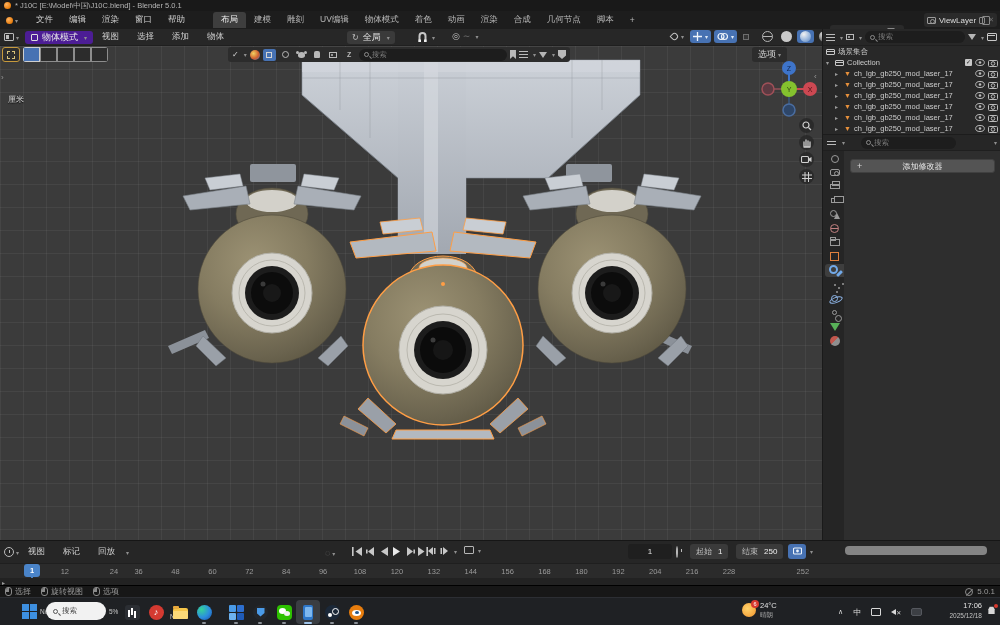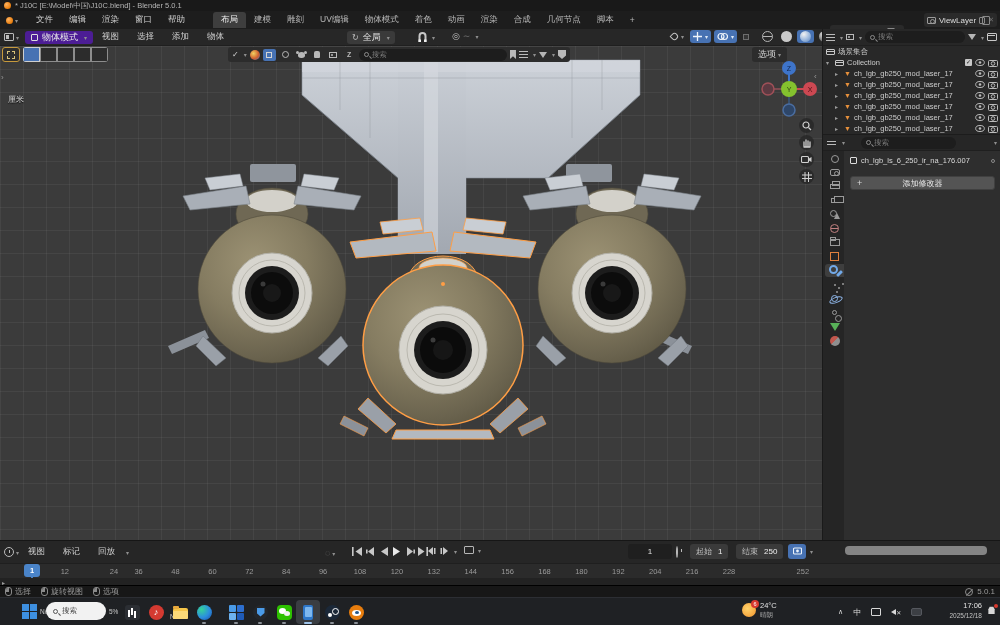--- a/index.html
+++ b/index.html
@@ -689,25 +689,20 @@
             <i></i>
           </div>
           <div class="pt icon-object-data">
             <i></i>
           </div>
           <div class="pt icon-material">
             <i></i>
           </div>
         </div>
       <div class="props-body">
-        <div class="crumb">
-          <span class="sq-ico" style="flex:none"></span>
-          <span class="obj-name">ch_lgb_ls_6_250_ir_na_176.007</span>
-          <span class="pin-ico" style="flex:none"></span>
-        </div>
         <div class="addmod">
           <span class="plus">+</span>
           <span>添加修改器</span>
         </div>
       </div>
     </div>
   </div>
 
   <div class="abs timeline">
     <div class="tl-header">

